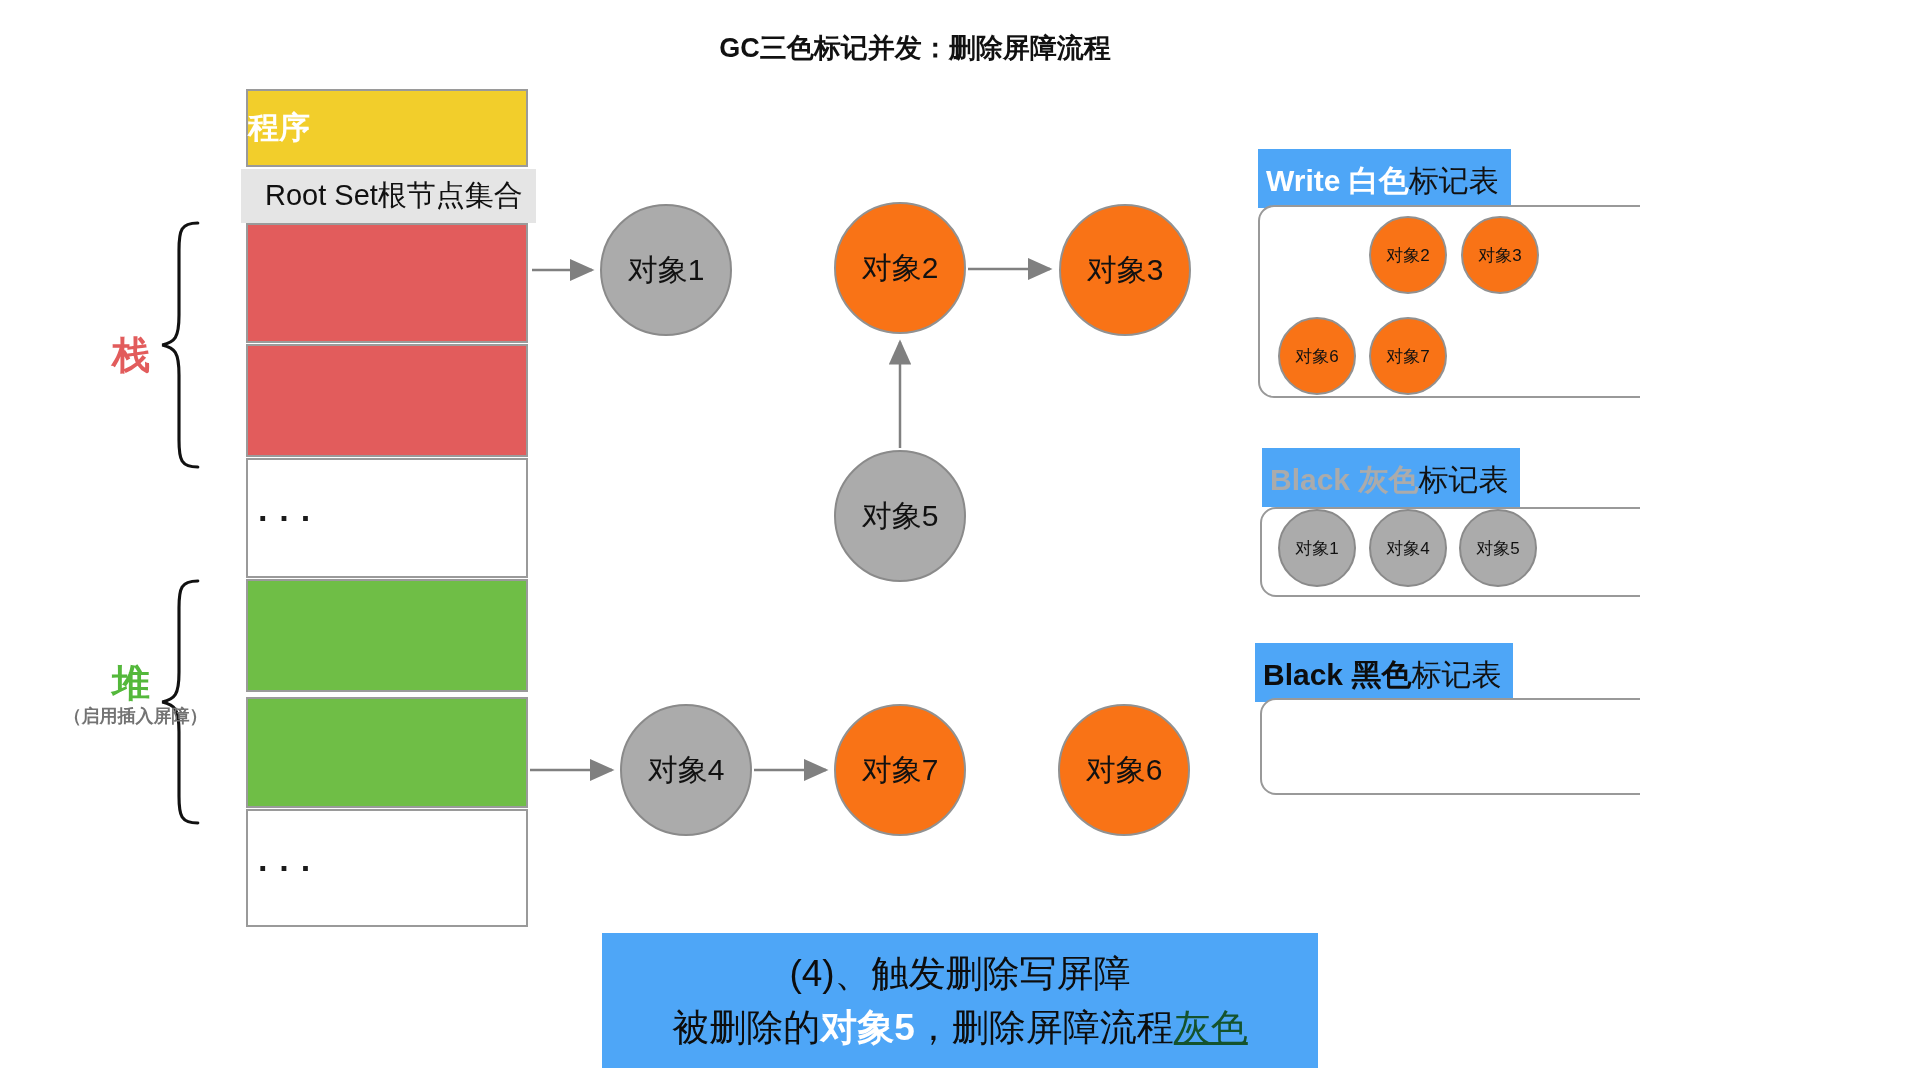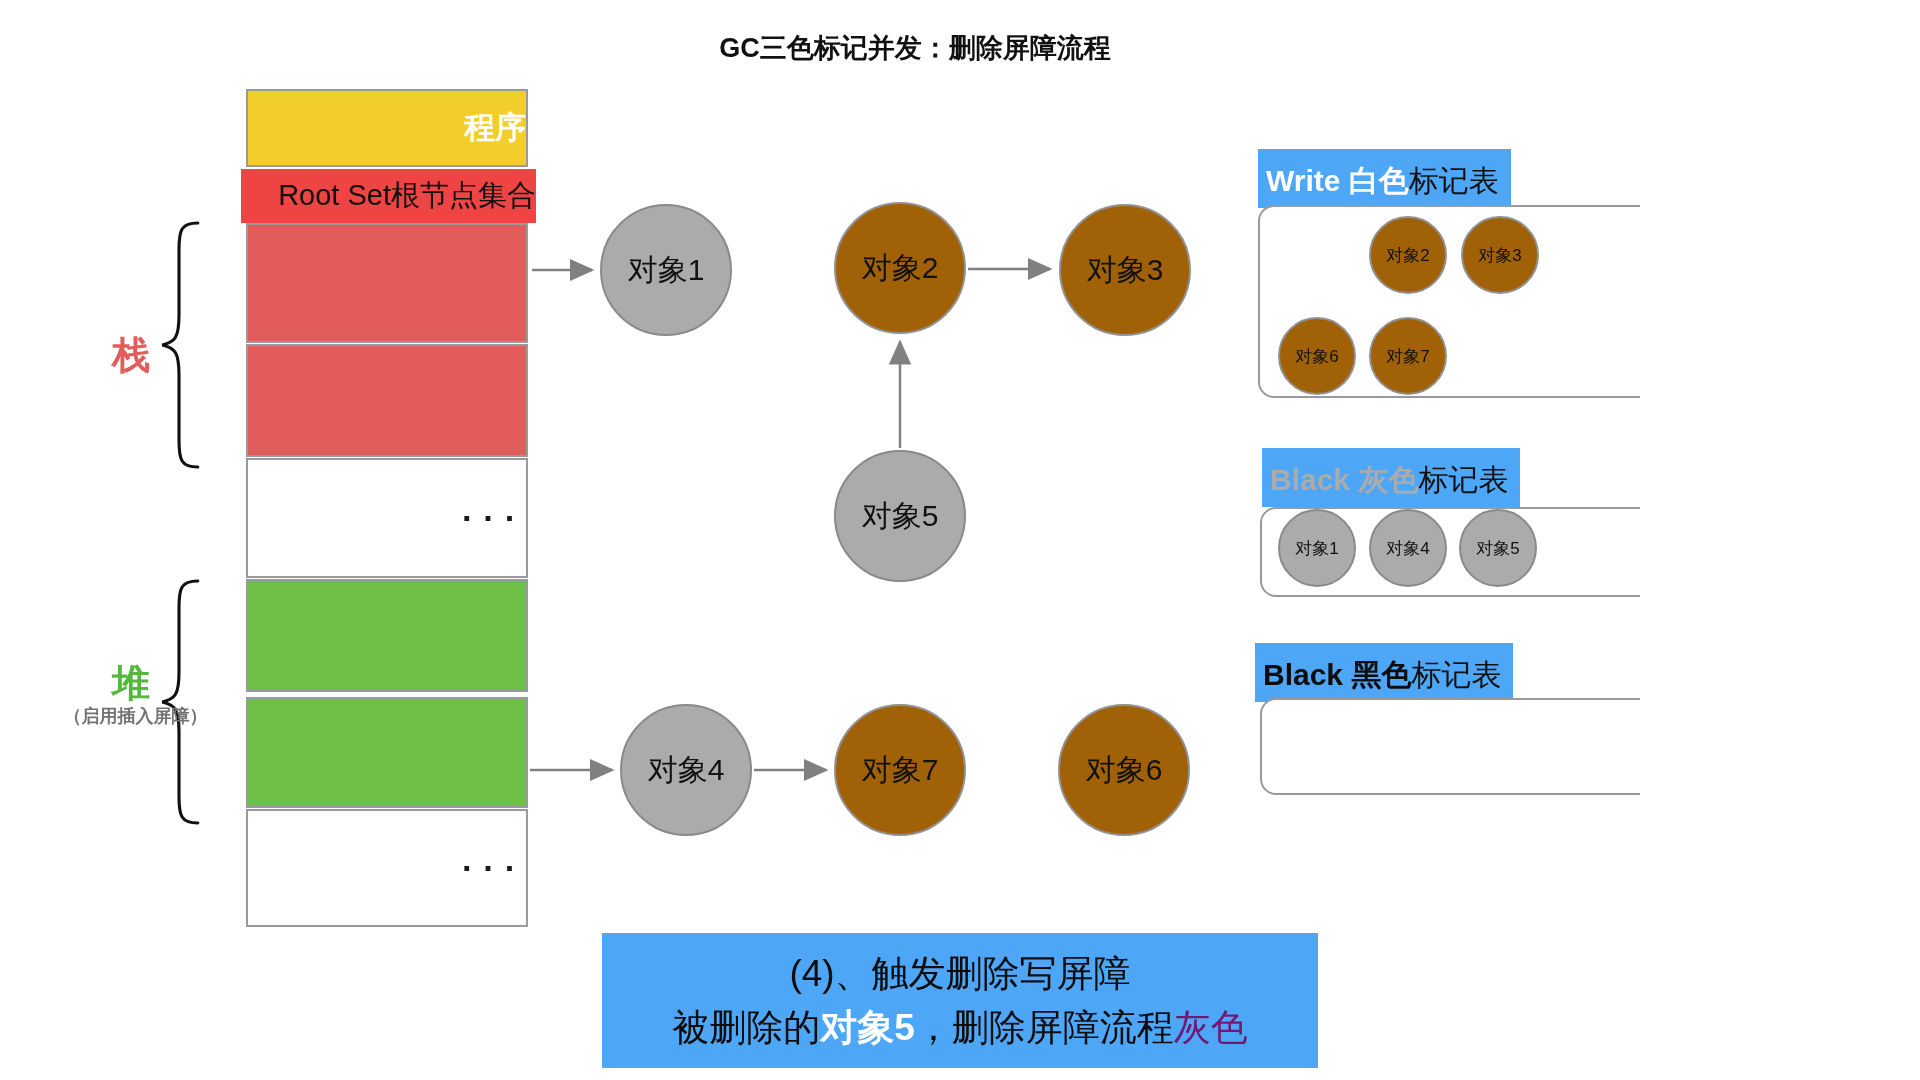--- a/index.html
+++ b/index.html
@@ -6,63 +6,63 @@
   .canvas{
     position:relative;width:1640px;height:1080px;background:#ffffff;overflow:hidden;
     font-family:"Liberation Sans","DejaVu Sans",sans-serif;color:#1a1a1a;
   }
   .abs{position:absolute;}
   .title{
     left:400px;top:30px;width:1030px;text-align:center;
     font-size:27px;font-weight:bold;color:#111;
   }
   
-  .membox{box-sizing:border-box;border:2px solid #9a9a9a;display:flex;align-items:center;justify-content:flex-end;}
+  .membox{box-sizing:border-box;border:2px solid #9a9a9a;display:flex;align-items:center;justify-content:flex-start;}
   .program{left:246px;top:89px;width:282px;height:78px;background:#F2CE2B;font-size:31px;font-weight:bold;color:#ffffff;}
-  .rootset{left:241px;top:169px;width:295px;height:54px;background:#ef4444;font-size:29px;color:#111;border:none;}
+  .rootset{left:241px;top:169px;width:295px;height:54px;background:#e5e5e5;font-size:29px;color:#111;border:none;padding-left:24px;}
   .red1{left:246px;top:223px;width:282px;height:120px;background:#E25C5C;}
   .red2{left:246px;top:344px;width:282px;height:113px;background:#E25C5C;}
   .white1{left:246px;top:458px;width:282px;height:120px;background:#fff;}
   .green1{left:246px;top:579px;width:282px;height:113px;background:#6FBE46;}
   .green2{left:246px;top:697px;width:282px;height:111px;background:#6FBE46;}
   .white2{left:246px;top:809px;width:282px;height:118px;background:#fff;}
   .dots{font-size:34px;font-weight:bold;letter-spacing:10px;color:#1a1a1a;padding-left:10px;}
   .stack-label{left:96px;top:330px;width:70px;text-align:center;font-size:38px;font-weight:bold;color:#E25C5C;}
   .heap-label{left:96px;top:658px;width:70px;text-align:center;font-size:38px;font-weight:bold;color:#54B83B;}
   .heap-sublabel{left:48px;top:704px;width:175px;text-align:center;font-size:18px;font-weight:bold;color:#737373;}
   .brace{position:absolute;}
   
   .node{
     position:absolute;border-radius:50%;display:flex;align-items:center;justify-content:center;
     box-sizing:border-box;font-size:30px;color:#111;
   }
   .node.big{width:132px;height:132px;}
   .node.grey{background:#ABABAB;border:2px solid #8a8a8a;}
-  .node.white{background:#a16207;border:2px solid #919191;}
+  .node.white{background:#f97316;border:2px solid #919191;}
   
   .tbl-header{
     position:absolute;background:#4EA6F7;padding:12px 12px 6px 8px;
     font-size:30px;white-space:nowrap;line-height:1.35;
   }
   .accent-white{color:#ffffff;font-weight:bold;}
   .accent-grey{color:#ABABAB;font-weight:bold;}
   .accent-black{color:#0d0d0d;font-weight:bold;}
   .tbl-rest{color:#111;font-weight:normal;}
   .tbl-body{
     position:absolute;box-sizing:border-box;border:2px solid #999;border-radius:16px;background:#fff;
   }
   .node.small{width:78px;height:78px;font-size:17px;}
   
   .caption{
     left:602px;top:933px;width:716px;height:135px;background:#4EA6F7;
     display:flex;flex-direction:column;align-items:center;justify-content:center;
     font-size:37px;color:#0d0d0d;line-height:1.45;
   }
   .cap-hl{color:#ffffff;font-weight:bold;}
-  .cap-grey{color:#701a75;}
+  .cap-grey{color:#14532d;text-decoration:underline;}
 </style>
 </head>
 <body>
 
 <div class="canvas">
 
   <div class="abs title">GC三色标记并发：删除屏障流程</div>
 
   <div class="abs membox program">
     <span>程序</span>

